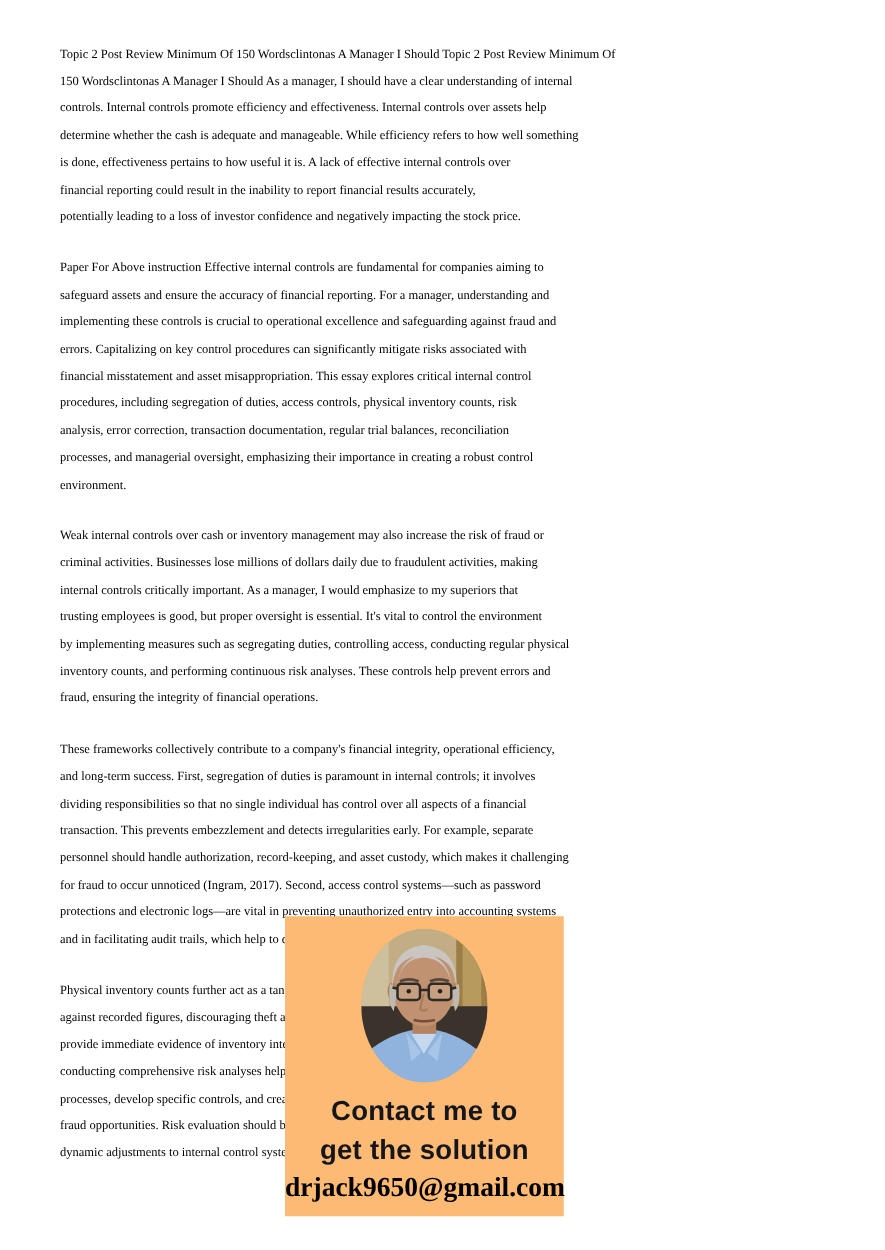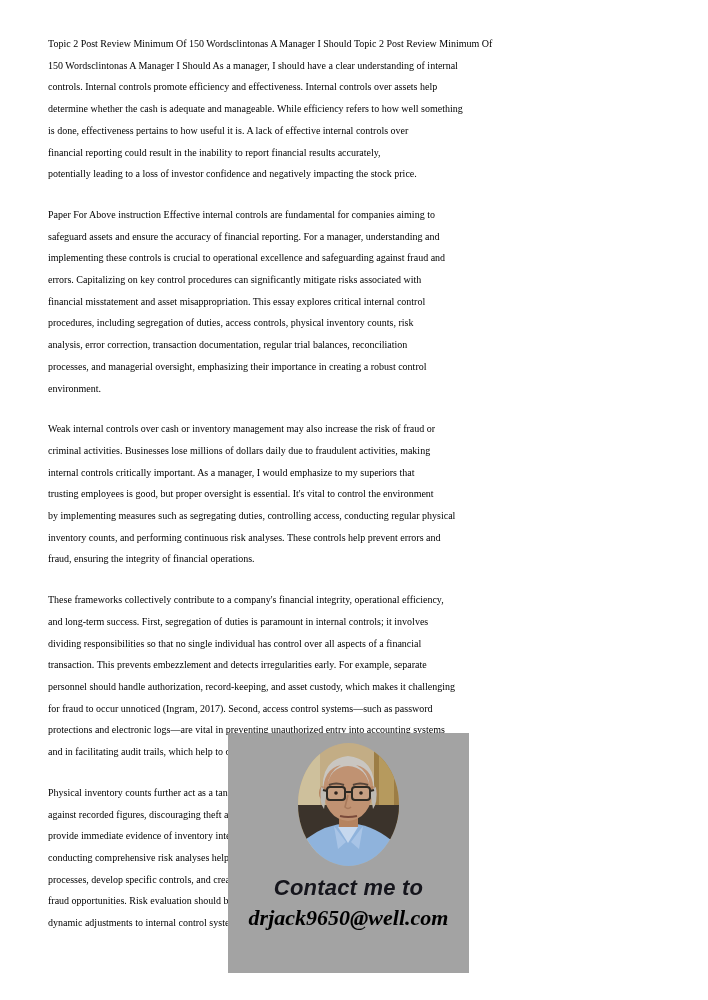--- a/index.html
+++ b/index.html
@@ -22,26 +22,25 @@
     margin: 0 0 19px 0;
     font-size: 10px;
     line-height: 21.7px;
     color: #000000;
     white-space: pre-line;
   }
   .contact-card {
     position: absolute;
     left: 228px;
     top: 733px;
-    width: 241px;
+    width: 223px;
     height: 240px;
-    background: #a3a3a3;
+    background: #fdba74;
     text-align: center;
     z-index: 10;
-    font-style: italic;
   }
   .photo-wrap {
     display: inline-block;
     width: 101px;
     height: 123px;
     margin-top: 10px;
     line-height: 0;
   }
   .card-heading {
     margin-top: 2px;
@@ -153,15 +152,16 @@
 
         <path d="M50,52 Q48,60 47,64 Q50,67 53,64" stroke="#a87a5c" stroke-width="1.6" fill="none"></path>
 
         <path d="M42,73 Q50,75 59,73" stroke="#7a4a3a" stroke-width="2" fill="none"></path>
         <path d="M44,78 Q50,80 57,78" stroke="#b5835f" stroke-width="1" fill="none"></path>
       </g>
     </svg>
   </div>
   <div class="card-heading">
     <div>Contact me to</div>
+    <div>get the solution</div>
   </div>
-  <div class="card-email">drjack9650@well.com</div>
+  <div class="card-email">drjack9650@gmail.com</div>
 </aside>
 
 </body></html>

